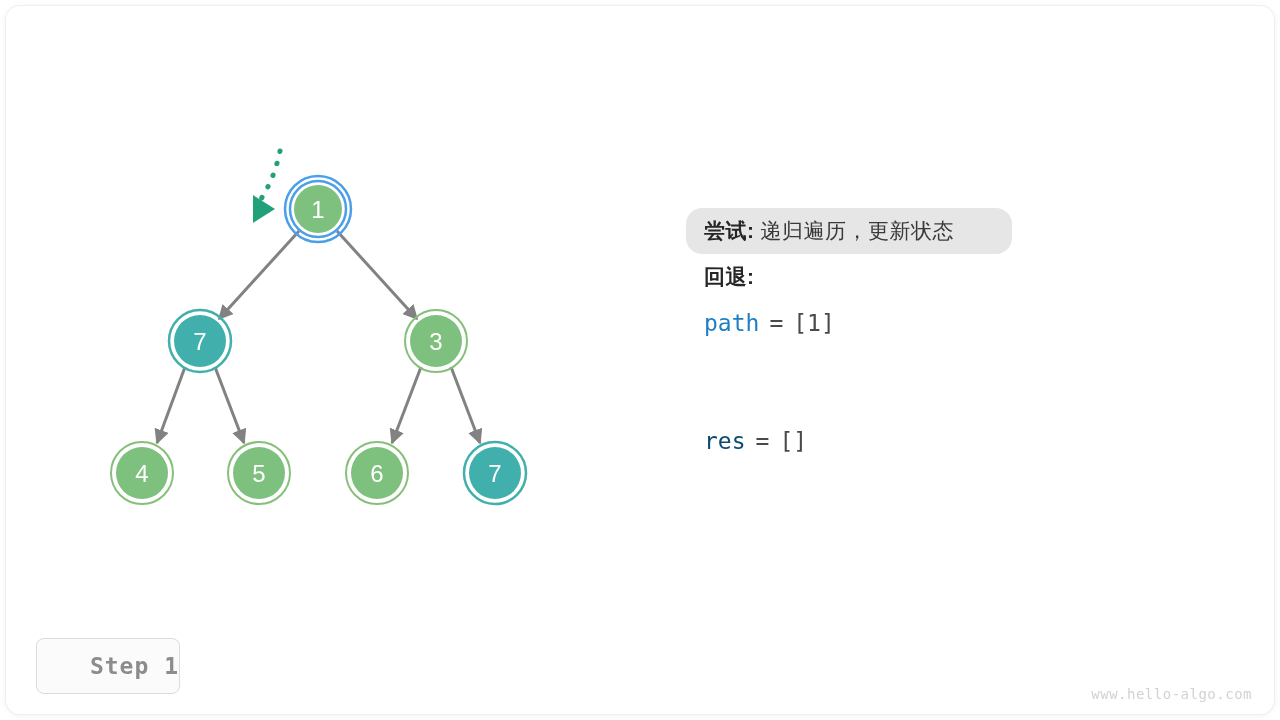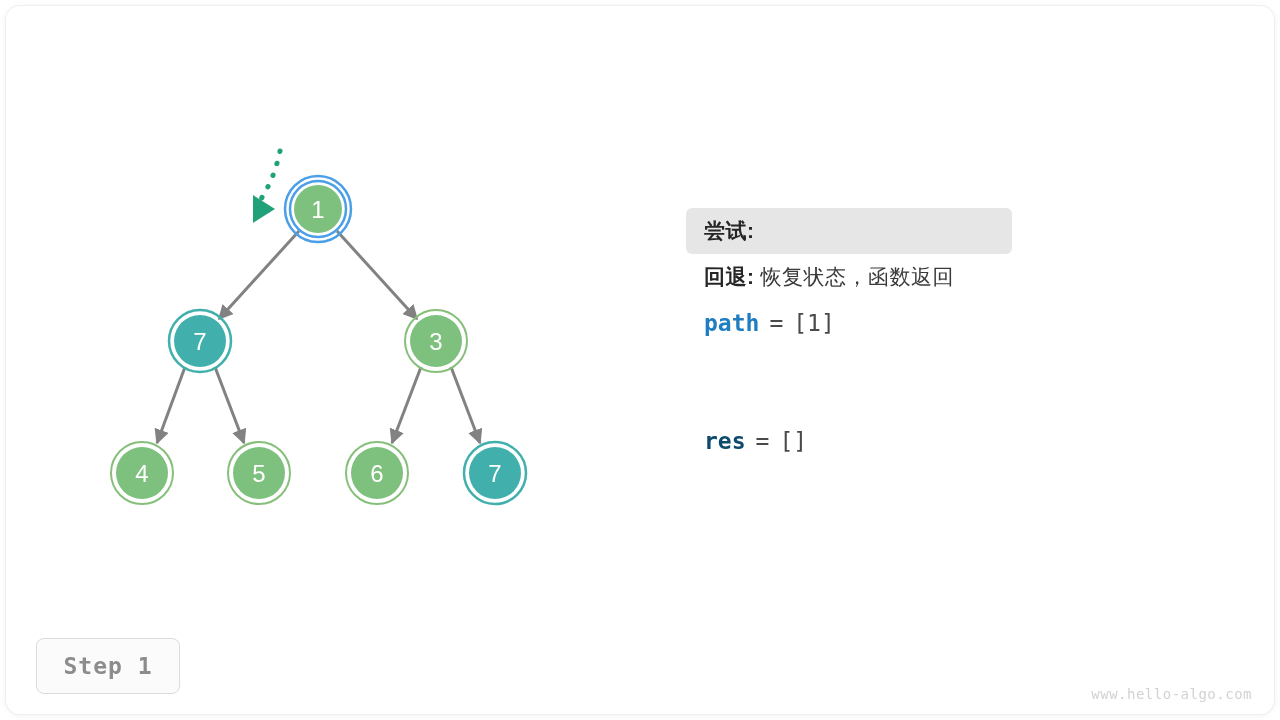--- a/index.html
+++ b/index.html
@@ -56,21 +56,21 @@
     align-items: center;
     padding-left: 18px;
     box-sizing: border-box;
     font-size: 21px;
     color: #3a3a3a;
     letter-spacing: 0.5px;
     white-space: nowrap;
   }
   .stmt-row.highlighted {
     background: #e6e6e6;
-    border-radius: 6px;
+    border-radius: 16px;
     width: 326px;
   }
   .stmt-key {
     font-weight: bold;
     color: #262626;
     margin-right: 6px;
   }
   .stmt-val {
     font-weight: normal;
     color: #3a3a3a;
@@ -78,40 +78,40 @@
 
   .var-row {
     display: flex;
     align-items: center;
     padding-left: 18px;
     height: 46px;
     font-family: "DejaVu Sans Mono", "Liberation Mono", monospace;
     font-size: 23px;
     white-space: pre;
   }
-  .var-name { font-weight: bold; }
+  .var-name { font-weight: normal; }
   .var-name.path { color: #1f7ec2; }
   .var-name.res  { color: #0c4a6e; }
   .var-eq { color: #4a4a4a; padding: 0 10px; font-weight: normal;}
   .var-value { color: #4a4a4a; }
   .spacer-row { height: 72px; }
 
   
   #step-badge {
     position: absolute;
     left: 36px;
     top: 638px;
     width: 144px;
     height: 56px;
     border: 1px solid #dcdcdc;
     border-radius: 8px;
     background: #fbfbfb;
     display: flex;
     align-items: center;
-    justify-content: center;
+    justify-content: flex-end;
     font-family: "DejaVu Sans Mono", "Liberation Mono", monospace;
     font-size: 23px;
     font-weight: bold;
     color: #8c8c8c;
     letter-spacing: 1px;
     box-sizing: border-box;
   }
 
   
   #watermark {
@@ -204,25 +204,25 @@
         <text class="node-label" x="495" y="473" text-anchor="middle" dominant-baseline="central">7</text>
       </g>
 
     </g>
   </svg>
 
   <div id="panel">
 
     <div class="stmt-row highlighted">
       <span class="stmt-key">尝试:</span>
+      <span class="stmt-val">递归遍历，更新状态</span>
     </div>
 
     <div class="stmt-row">
       <span class="stmt-key">回退:</span>
-      <span class="stmt-val">恢复状态，函数返回</span>
     </div>
 
     <div class="var-row">
       <span class="var-name path">path</span>
       <span class="var-eq">=</span>
       <span class="var-value">[1]</span>
     </div>
 
     <div class="spacer-row"></div>
 

